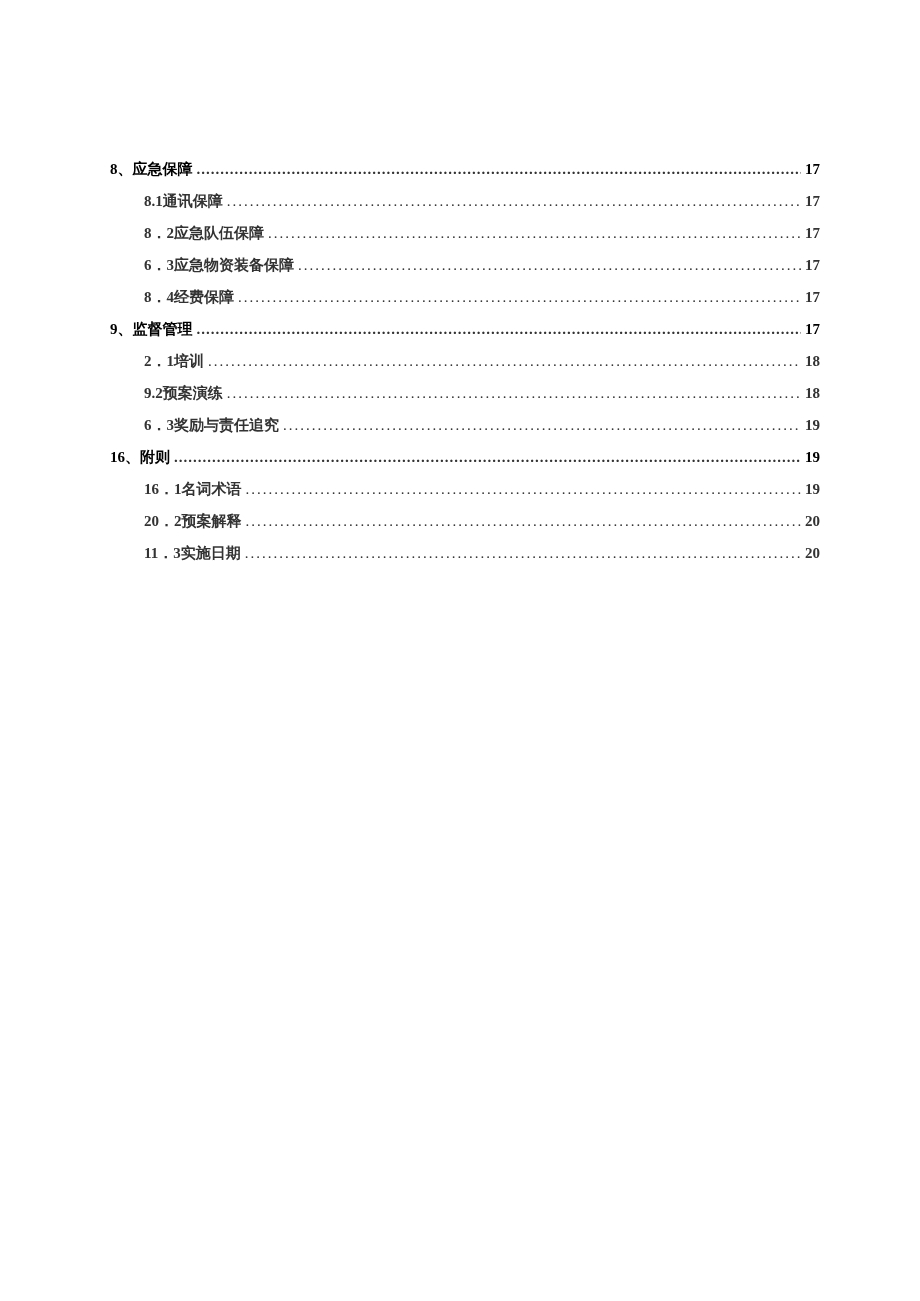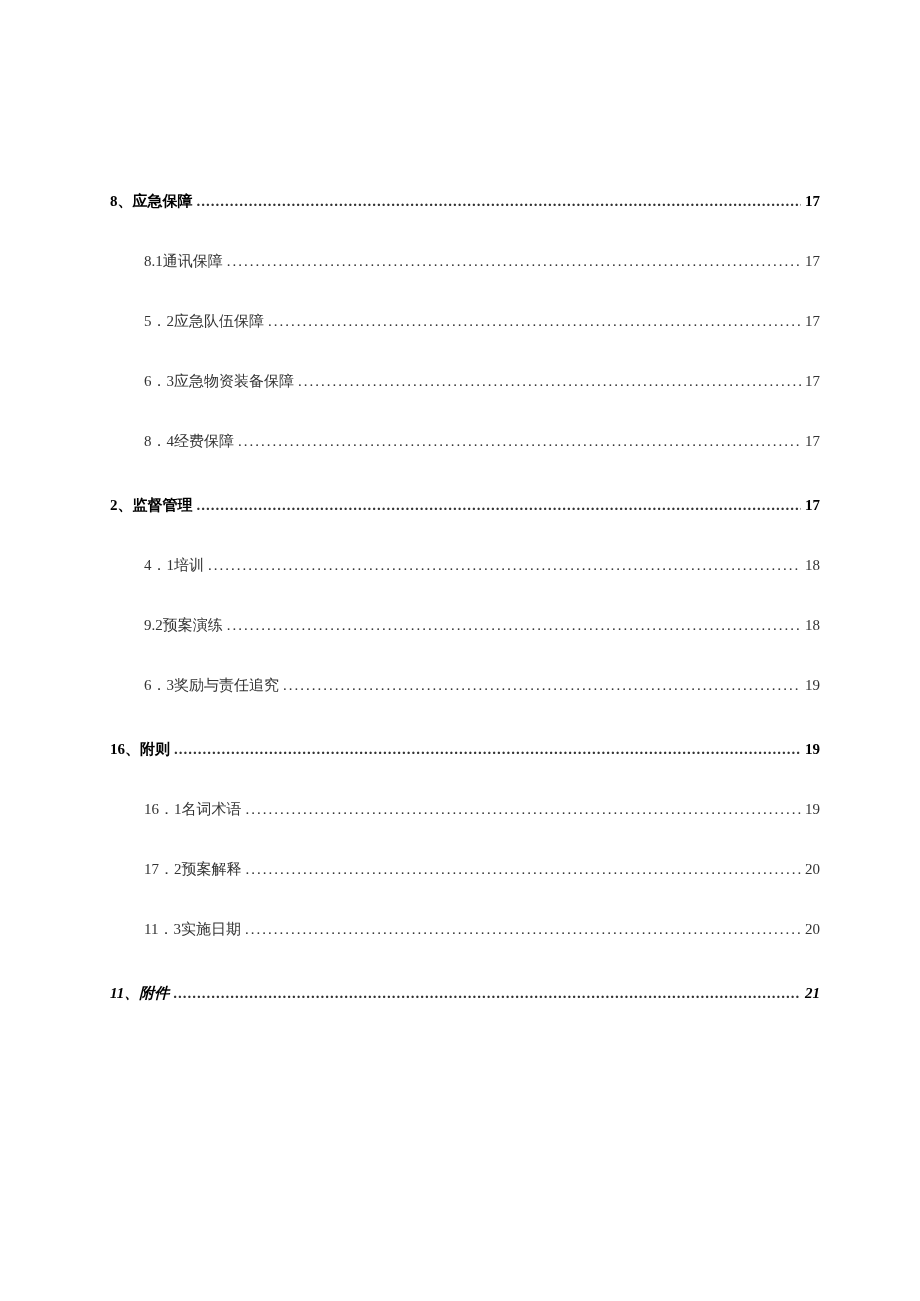--- a/index.html
+++ b/index.html
@@ -51,26 +51,24 @@
     .toc-entry.level-1 .toc-dots::after {
       content: "..............................................................................................................................................................";
     }
     .toc-page {
       flex: 0 0 auto;
       text-align: right;
     }
     .toc-entry.level-1 .toc-page,
     .toc-entry.level-1 .toc-label {
       font-weight: bold;
-      margin-top: 32px;
     }
     .toc-entry.level-2 .toc-page,
     .toc-entry.level-2 .toc-label {
-      font-weight: normal;
-      margin-top: 28px;
+      font-weight: bold;
     }
     .toc-entry.level-1 .toc-dots {
       font-weight: bold;
       letter-spacing: 1px;
     }
     .toc-entry.italic .toc-dots {
       font-style: normal;
     }
     .toc-entry.italic .toc-label,
     .toc-entry.italic .toc-page {
@@ -88,45 +86,45 @@
     <span class="toc-page">17</span>
   </div>
 
   <div class="toc-entry level-2">
     <span class="toc-label">8.1通讯保障</span>
     <span class="toc-dots"></span>
     <span class="toc-page">17</span>
   </div>
 
   <div class="toc-entry level-2">
-    <span class="toc-label">5．2应急队伍保障</span>
+    <span class="toc-label">8．2应急队伍保障</span>
     <span class="toc-dots"></span>
     <span class="toc-page">17</span>
   </div>
 
   <div class="toc-entry level-2">
     <span class="toc-label">6．3应急物资装备保障</span>
     <span class="toc-dots"></span>
     <span class="toc-page">17</span>
   </div>
 
   <div class="toc-entry level-2">
     <span class="toc-label">8．4经费保障</span>
     <span class="toc-dots"></span>
     <span class="toc-page">17</span>
   </div>
 
   <div class="toc-entry level-1">
-    <span class="toc-label">2、监督管理</span>
+    <span class="toc-label">9、监督管理</span>
     <span class="toc-dots"></span>
     <span class="toc-page">17</span>
   </div>
 
   <div class="toc-entry level-2">
-    <span class="toc-label">4．1培训</span>
+    <span class="toc-label">2．1培训</span>
     <span class="toc-dots"></span>
     <span class="toc-page">18</span>
   </div>
 
   <div class="toc-entry level-2">
     <span class="toc-label">9.2预案演练</span>
     <span class="toc-dots"></span>
     <span class="toc-page">18</span>
   </div>
 
@@ -142,30 +140,25 @@
     <span class="toc-page">19</span>
   </div>
 
   <div class="toc-entry level-2">
     <span class="toc-label">16．1名词术语</span>
     <span class="toc-dots"></span>
     <span class="toc-page">19</span>
   </div>
 
   <div class="toc-entry level-2">
-    <span class="toc-label">17．2预案解释</span>
+    <span class="toc-label">20．2预案解释</span>
     <span class="toc-dots"></span>
     <span class="toc-page">20</span>
   </div>
 
   <div class="toc-entry level-2">
     <span class="toc-label">11．3实施日期</span>
     <span class="toc-dots"></span>
     <span class="toc-page">20</span>
   </div>
 
-  <div class="toc-entry level-1 italic">
-    <span class="toc-label">11、附件</span>
-    <span class="toc-dots"></span>
-    <span class="toc-page">21</span>
-  </div>
 
 </div>
 
 </body></html>

